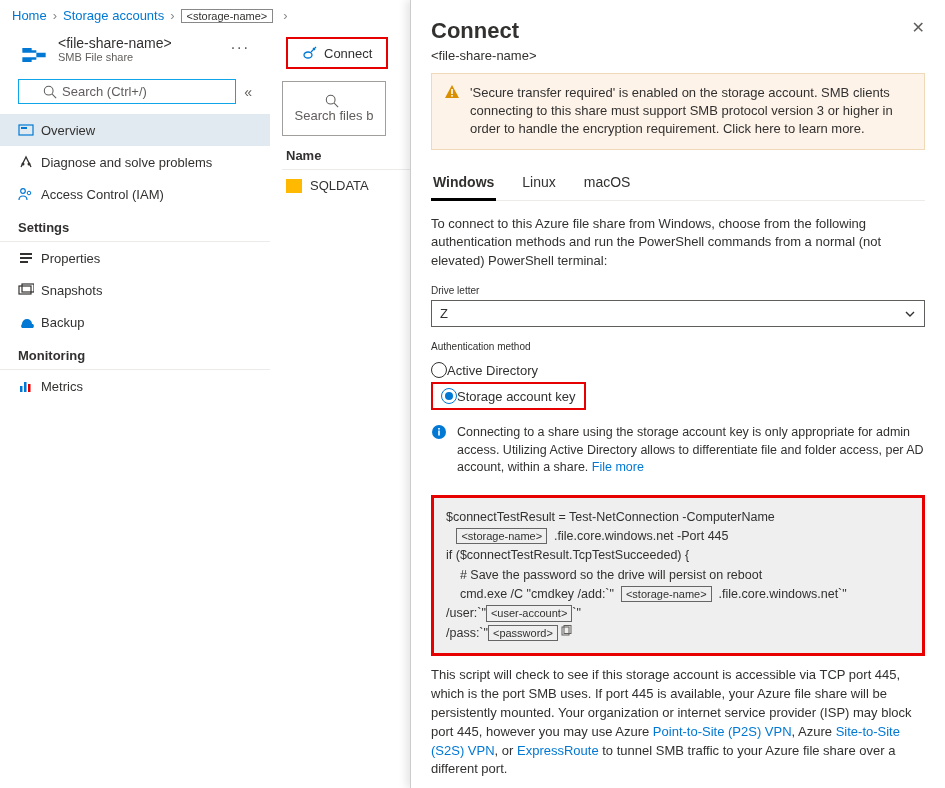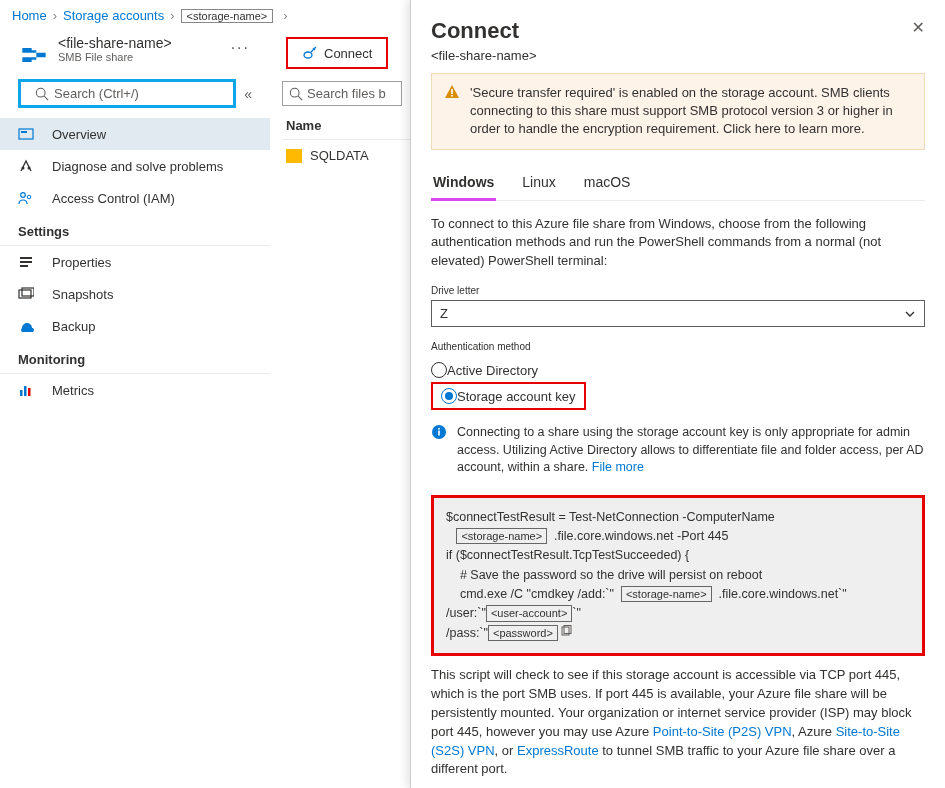--- a/index.html
+++ b/index.html
@@ -11,37 +11,37 @@
 .breadcrumb .last-chev { color: #888; margin-left: 4px; }
 
 .header { padding: 4px 20px 10px 20px; display: flex; align-items: flex-start; }
 .header .icon-box { width: 28px; height: 28px; margin-right: 10px; margin-top: 6px; }
 .header .titles { flex: 1; }
 .header .title { font-size: 14px; }
 .header .subtitle { font-size: 11px; color: #605e5c; }
 .header .more { color: #605e5c; font-size: 16px; letter-spacing: 2px; cursor: pointer; }
 
 .search-row { display: flex; align-items: center; padding: 0 18px 10px 18px; gap: 8px; }
-.search-box { flex: 1; display: flex; align-items: center; border: 3px solid #0ea5e9; padding: 4px 14px; font-size: 13px; color: #605e5c; }
+.search-box { flex: 1; display: flex; align-items: center; border: 1px solid #0ea5e9; padding: 4px 24px; font-size: 13px; color: #605e5c; }
 .search-box svg { width: 14px; height: 14px; margin-right: 5px; }
 .collapse { color: #605e5c; font-size: 14px; }
 
 .left-pane { width: 270px; float: left; }
 
 .nav-section-title { font-weight: 600; padding: 10px 18px 6px 18px; border-bottom: 1px solid #edebe9; font-size: 13px; }
-.nav-item { display: flex; align-items: center; padding: 8px 18px; font-size: 13px; cursor: pointer; gap: 18px; }
+.nav-item { display: flex; align-items: center; padding: 8px 18px; font-size: 13px; cursor: pointer; gap: 7px; }
 .nav-item.active { background: #e1eaf1; font-weight: 400; }
 .nav-item svg { width: 16px; height: 16px; flex-shrink: 0; }
 
 .main-pane { margin-left: 282px; padding-top: 0; }
 .toolbar { padding: 6px 0 6px 4px; }
 .connect-btn { display: inline-flex; align-items: center; gap: 6px; border: 2px solid #e60000; padding: 6px 14px; font-size: 13px; color: #323130; }
 .connect-btn svg { width: 16px; height: 16px; }
 
-.files-search { display: flex; align-items: center; border: 1px solid #a19f9d; padding: 4px 6px; margin: 6px 0; font-size: 13px; color: #605e5c; width: 120px; }
+.files-search { display: flex; align-items: center; border: 1px solid #a19f9d; padding: 12px 6px; margin: 6px 0; font-size: 13px; color: #605e5c; width: 104px; flex-direction: column; }
 .files-search svg { width: 14px; height: 14px; margin-right: 4px; }
 
 .files-header { border-bottom: 1px solid #edebe9; padding: 6px 4px; font-weight: 600; font-size: 13px; }
 .files-row { display: flex; align-items: center; padding: 8px 4px; gap: 8px; font-size: 13px; }
 .folder-icon { width: 16px; height: 14px; background: #ffb900; display: inline-block; }
 
 .panel {
   position: absolute; top: 0; right: 0; bottom: 0; width: 535px;
   background: #fff; border-left: 1px solid #ccc; box-shadow: -4px 0 8px rgba(0,0,0,0.1);
   padding: 18px 20px; overflow-y: auto;
@@ -49,21 +49,21 @@
 .panel-head { display: flex; justify-content: space-between; align-items: flex-start; }
 .panel-head h2 { font-size: 22px; font-weight: 600; }
 .panel-head .close { font-size: 16px; color: #605e5c; cursor: pointer; }
 .panel-sub { font-size: 13px; color: #323130; margin: 4px 0 10px 0; }
 
 .warn-box { background: #fdf3e9; border: 1px solid #f0d9b7; padding: 10px 12px; display: flex; gap: 10px; font-size: 13px; line-height: 1.4; margin-bottom: 18px; }
 .warn-box svg { width: 16px; height: 16px; flex-shrink: 0; }
 
 .tabs { display: flex; gap: 24px; border-bottom: 1px solid #edebe9; margin-bottom: 14px; }
 .tab { padding: 6px 2px 8px 2px; font-size: 14px; color: #323130; cursor: pointer; }
-.tab.active { border-bottom: 3px solid #d946ef; font-weight: 600; margin-bottom: -1px; }
+.tab.active { border-bottom: 3px solid #000000; font-weight: 600; margin-bottom: -1px; }
 
 .panel p { font-size: 13px; line-height: 1.45; margin: 6px 0; }
 .field-label { font-size: 10px; margin-top: 14px; margin-bottom: 4px; }
 .select { border: 1px solid #605e5c; padding: 5px 8px; font-size: 13px; display: flex; justify-content: space-between; align-items: center; }
 
 .radio-group { margin-top: 6px; }
 .radio-row { display: flex; align-items: center; gap: 0; padding: 4px 0; font-size: 13px; }
 .radio-row.highlighted { border: 2px solid #e60000; display: inline-flex; padding: 4px 8px; }
 .radio-circle { width: 16px; height: 16px; border: 1px solid #323130; border-radius: 50%; display: flex; align-items: center; justify-content: center; }
 .radio-circle.checked { border-color: #0078d4; }

